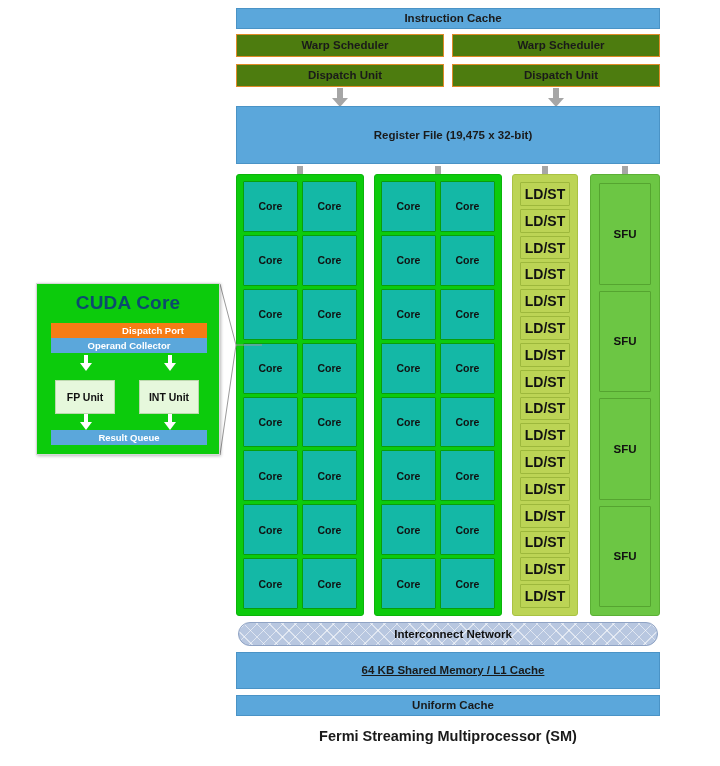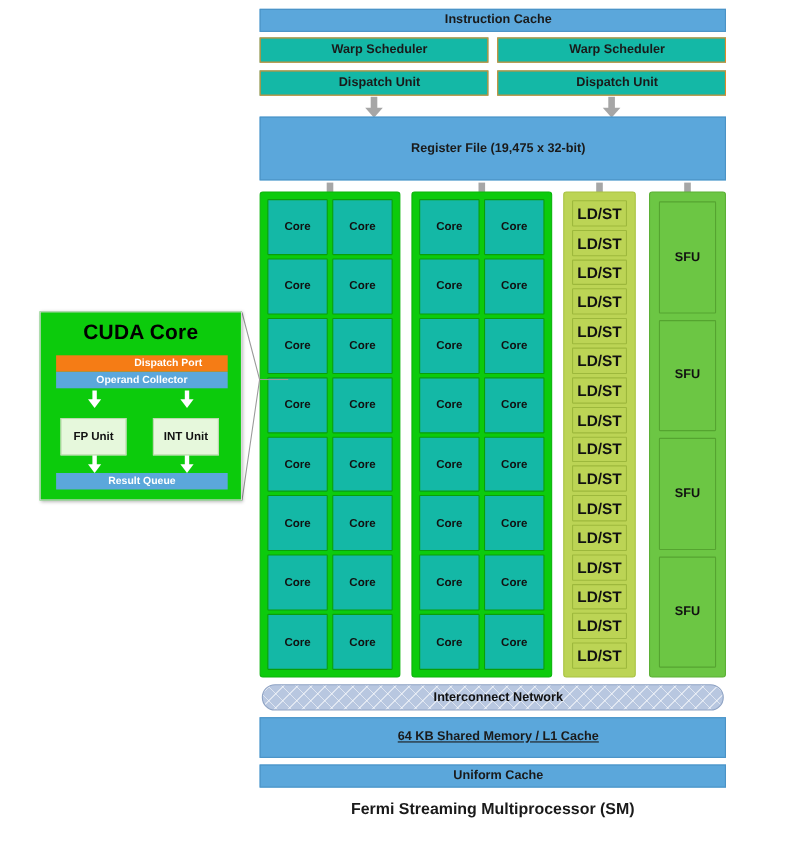--- a/index.html
+++ b/index.html
@@ -31,21 +31,21 @@
   }
   .blue {
     background: #5ba7db;
     border: 1px solid #4a93c6;
     color: #1a1a1a;
   }
   .orange {
     background: #f9a councils;
   }
   .orange {
-    background: #14b8a6;
+    background: #4d7c0f;
     border: 1px solid #e08a28;
     color: #1a1a1a;
   }
 
   
   #instruction-cache { left: 236px; top: 8px;  width: 424px; height: 21px; font-size: 11.5px; }
   #warp-sched-0      { left: 236px; top: 34px; width: 208px; height: 23px; font-size: 11.5px; }
   #warp-sched-1      { left: 452px; top: 34px; width: 208px; height: 23px; font-size: 11.5px; }
   #dispatch-0        { left: 236px; top: 64px; width: 208px; height: 23px; font-size: 11.5px; }
   #dispatch-1        { left: 452px; top: 64px; width: 208px; height: 23px; font-size: 11.5px; }
@@ -179,21 +179,21 @@
     background: #0ccb0c;
     border: 1px solid #d8d8d8;
     box-shadow: 1px 1px 3px rgba(0,0,0,.28);
   }
   #cuda-title {
     position: absolute;
     left: 0; top: 8px; width: 100%;
     text-align: center;
     font-size: 19px;
     font-weight: bold;
-    color: #000000;
+    color: #0c4a6e;
     letter-spacing: .2px;
   }
   .cc-bar {
     position: absolute;
     left: 14px; width: 156px; height: 15px;
     display: flex; align-items: center; justify-content: center;
     font-size: 9.5px; font-weight: bold; color: #ffffff;
   }
   #cc-dispatch-port   { top: 39px; background: #f57c15; padding-left: 48px; }
   #cc-operand-collector { top: 54px; background: #5ba7db; }

